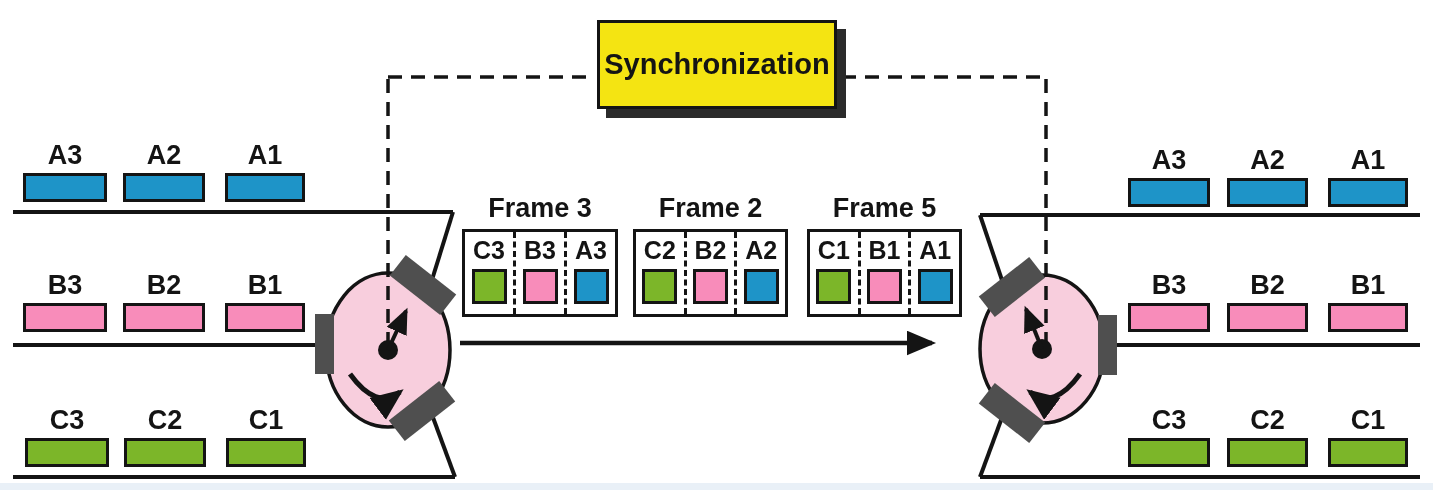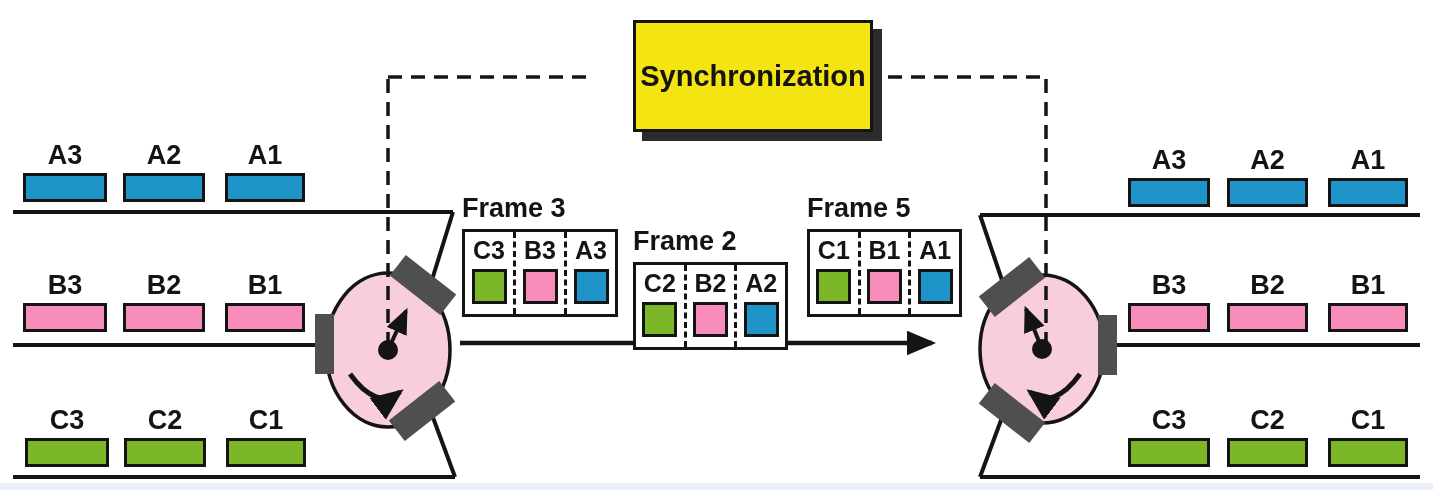--- a/index.html
+++ b/index.html
@@ -34,21 +34,21 @@
     width: 100%;
     height: 29px;
     border: 3px solid #141414;
     box-sizing: border-box;
   }
   .frame {
     position: absolute;
     top: 193px;
   }
   .frame-title {
-    text-align: left;
+    text-align: center;
     font-size: 27px;
     font-weight: 700;
     line-height: 30px;
     height: 36px;
     white-space: nowrap;
   }
   .frame-box {
     display: flex;
     height: 88px;
     border: 3px solid #141414;
@@ -76,28 +76,27 @@
     height: 35px;
     margin-top: 3px;
     border: 3px solid #141414;
     box-sizing: border-box;
   }
   .sync-box {
     position: absolute;
     left: 597px;
     top: 20px;
     width: 240px;
-    height: 112px;
+    height: 89px;
     border: 3.5px solid #141414;
     box-shadow: 9px 9px 0 #2b2b2b;
     box-sizing: border-box;
     display: flex;
     align-items: center;
     justify-content: center;
-    margin-left: 36px;
   }
   .sync-label {
     font-size: 29px;
     font-weight: 700;
     white-space: nowrap;
   }
   .bottom-strip {
     position: absolute;
     left: 0; right: 0; bottom: 0;
     height: 7px;
@@ -265,21 +264,21 @@
         <div class="slot-label">B3</div>
         <div class="slot-chip" style="background: rgb(248, 140, 186);"></div>
       </div>
       <div class="frame-slot">
         <div class="slot-label">A3</div>
         <div class="slot-chip" style="background: rgb(30, 148, 200);"></div>
       </div>
     </div>
   </div>
 
-  <div class="frame" style="left:633px;width:155px;margin-top:33px;">
+  <div class="frame" style="left:633px;width:155px;">
     <div class="frame-title">Frame 2</div>
     <div class="frame-box">
       <div class="frame-slot">
         <div class="slot-label">C2</div>
         <div class="slot-chip" style="background: rgb(124, 182, 41);"></div>
       </div>
       <div class="frame-slot">
         <div class="slot-label">B2</div>
         <div class="slot-chip" style="background: rgb(248, 140, 186);"></div>
       </div>

